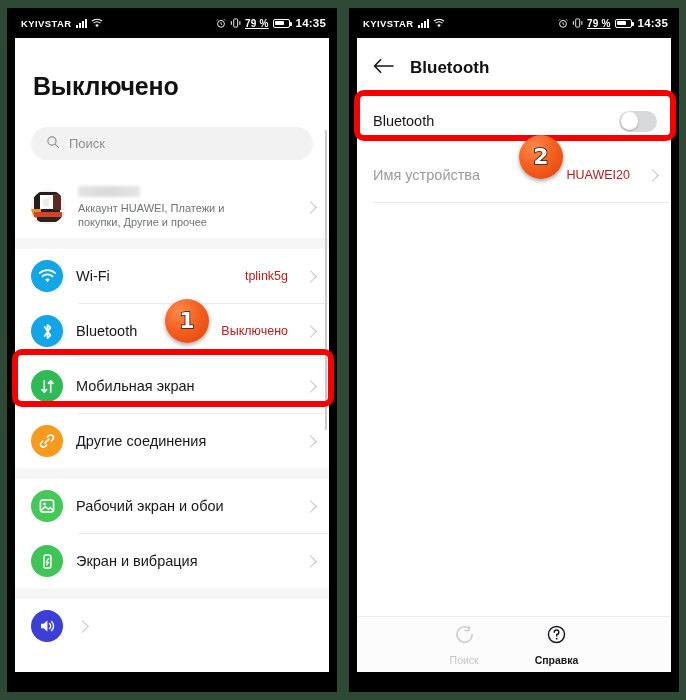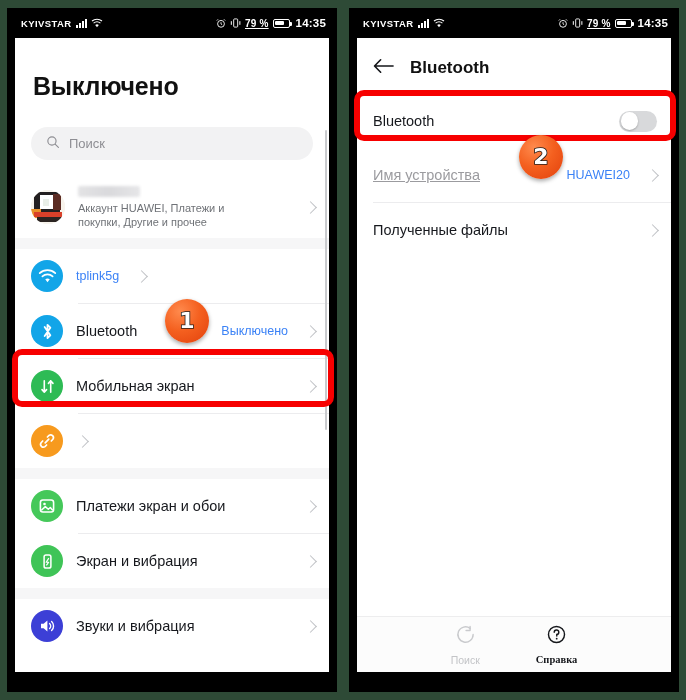--- a/index.html
+++ b/index.html
@@ -99,25 +99,25 @@
   .group { background:#fff; }
   .gap { height: 11px; background:#f6f6f7; }
 
   .row {
     display: flex; align-items: center; gap: 13px;
     padding: 0 14px 0 16px; min-height: 54px; background:#fff;
   }
   .row.tall { min-height: 62px; align-items: center; }
   .row .texts { flex: 1; min-width: 0; }
   .row .label { font-size: 14.5px; color: #16181d; }
-  .row .label.grey { color: #9b9b9f; text-decoration: underline; }
+  .row .label.grey { color: #9b9b9f; }
   .row .sub {
     font-size: 11px; color: #6f7277; line-height: 14px; margin-top: 0;
   }
-  .row .value { font-size: 12.5px; color: #3b82f6; margin-right: 3px; white-space: nowrap; text-align: right; }
+  .row .value { font-size: 12.5px; color: #b91c1c; margin-right: 3px; white-space: nowrap; text-align: right; }
   .sep { height: 1px; background: #ececee; margin-left: 63px; }
   .sep.plain { margin-left: 16px; }
 
   .chev {
     width: 9px; height: 9px; border-right: 1.6px solid #bfc1c5;
     border-top: 1.6px solid #bfc1c5; transform: rotate(45deg);
     flex: none; margin-left: 2px;
   }
 
   .ico {
@@ -156,21 +156,21 @@
   }
 
   .bottombar {
     position:absolute; left:0; right:0; bottom:0; height: 56px;
     background:#fcfcfc; border-top: 1px solid #ededee;
     display:flex; align-items:center; justify-content:center; gap: 56px;
   }
   .bb-item { display:flex; flex-direction:column; align-items:center; gap:5px; }
   .bb-item .bb-label { font-size: 10.5px; font-weight:600; }
   .bb-item.dim .bb-label { color:#c3c4c7; font-weight:400; }
-  .bb-item.on  .bb-label { color:#15171b;font-family:Liberation Serif, serif; }
+  .bb-item.on  .bb-label { color:#15171b; }
 
   
   .vscroll {
     position:absolute; right: 2px; top: 92px; width: 2.5px; height: 300px;
     background: #c9cacd; border-radius: 2px;
   }
 
   
   .hl-box {
     position:absolute; border: 6px solid #f70000; border-radius: 10px;
@@ -283,20 +283,23 @@
         <div class="group">
 
           <div class="row">
             <div class="ico" style="background:#12A5E8">
               <svg width="19" height="15" viewBox="0 0 20 15">
                   <path d="M10 13.6 7.6 10.5a3.9 3.9 0 0 1 4.8 0z" fill="#fff"></path>
                   <path d="M4.6 7.4a8 8 0 0 1 10.8 0" stroke="#fff" stroke-width="1.8" fill="none" stroke-linecap="round"></path>
                   <path d="M1.8 4a12 12 0 0 1 16.4 0" stroke="#fff" stroke-width="1.8" fill="none" stroke-linecap="round"></path>
                 </svg>
             </div>
+            <div class="texts">
+                <div class="label">Wi-Fi</div>
+              </div>
             <div class="value">tplink5g</div>
             <div class="chev"></div>
           </div>
           <div class="sep"></div>
 
           <div class="row">
             <div class="ico" style="background:#12A5E8">
               <svg width="15" height="19" viewBox="0 0 14 20">
                   <path d="M4 5.2 10 14 7 17V3l3 3L4 14.8" stroke="#fff" stroke-width="1.9" fill="none" stroke-linejoin="round" stroke-linecap="round"></path>
                 </svg>
@@ -324,37 +327,40 @@
           <div class="sep"></div>
 
           <div class="row">
             <div class="ico" style="background:#F79A1E">
               <svg width="18" height="18" viewBox="0 0 18 18">
                   <path d="M7.2 10.8 10.8 7.2" stroke="#fff" stroke-width="1.7" stroke-linecap="round"></path>
                   <path d="M9.4 5 11 3.4a2.8 2.8 0 0 1 3.9 3.9L13.3 9" stroke="#fff" stroke-width="1.7" fill="none" stroke-linecap="round"></path>
                   <path d="M8.6 13 7 14.6a2.8 2.8 0 0 1-3.9-3.9L4.7 9" stroke="#fff" stroke-width="1.7" fill="none" stroke-linecap="round"></path>
                 </svg>
             </div>
+            <div class="texts">
+                <div class="label">Другие соединения</div>
+              </div>
             <div class="chev"></div>
           </div>
         </div>
 
         <div class="gap"></div>
 
         <div class="group">
           <div class="row">
             <div class="ico" style="background:#45C85A">
               <svg width="18" height="18" viewBox="0 0 18 18">
                   <rect x="2.4" y="3" width="13.2" height="12" rx="2.4" stroke="#fff" stroke-width="1.6" fill="none"></rect>
                   <circle cx="6.5" cy="7" r="1.3" fill="#fff"></circle>
                   <path d="M3.4 13.2 7.3 9.6l3 2.6 2-1.7 2.4 2.7" stroke="#fff" stroke-width="1.5" fill="none" stroke-linejoin="round"></path>
                 </svg>
             </div>
             <div class="texts">
-                <div class="label">Платежи экран и обои</div>
+                <div class="label">Рабочий экран и обои</div>
               </div>
             <div class="chev"></div>
           </div>
           <div class="sep"></div>
 
           <div class="row">
             <div class="ico" style="background:#3FC457">
               <svg width="17" height="17" viewBox="0 0 18 18">
                   <rect x="5.4" y="2" width="7.2" height="14" rx="2" stroke="#fff" stroke-width="1.6" fill="none"></rect>
                   <path d="M10.4 5.4 7.6 9.8h2.6l-2.4 3.4" stroke="#fff" stroke-width="1.3" fill="none" stroke-linejoin="round"></path>
@@ -370,23 +376,20 @@
         <div class="gap"></div>
 
         <div class="group">
           <div class="row">
             <div class="ico" style="background:#3C3FD6">
               <svg width="18" height="16" viewBox="0 0 18 16">
                   <path d="M3 5.8h2.6L9.4 2.6v10.8L5.6 10.2H3z" fill="#fff"></path>
                   <path d="M11.6 5.4a3.6 3.6 0 0 1 0 5.2M13.6 3.4a6.4 6.4 0 0 1 0 9.2" stroke="#fff" stroke-width="1.4" fill="none" stroke-linecap="round"></path>
                 </svg>
             </div>
-            <div class="texts">
-                <div class="label">Звуки и вибрация</div>
-              </div>
             <div class="chev"></div>
           </div>
         </div>
 
         <div class="vscroll"></div>
       </div>
     </div>
   </div>
 
   <div class="phone right">
@@ -455,26 +458,20 @@
 
         <div class="group">
           <div class="row">
             <div class="texts">
                 <div class="label grey">Имя устройства</div>
               </div>
             <div class="value">HUAWEI20</div>
             <div class="chev"></div>
           </div>
           <div class="sep plain"></div>
-          <div class="row">
-            <div class="texts">
-                <div class="label">Полученные файлы</div>
-              </div>
-            <div class="chev"></div>
-          </div>
         </div>
 
         <div class="bottombar">
           <div class="bb-item dim">
             <span>
               <svg width="21" height="21" viewBox="0 0 22 22">
                   <path d="M19 11a8 8 0 1 1-3.2-6.4" stroke="#c9cacd" stroke-width="1.5" fill="none" stroke-linecap="round"></path>
                   <path d="M15.8 2.6v4.2h-4.2" stroke="#c9cacd" stroke-width="1.5" fill="none" stroke-linecap="round" stroke-linejoin="round"></path>
                 </svg>
             </span>

